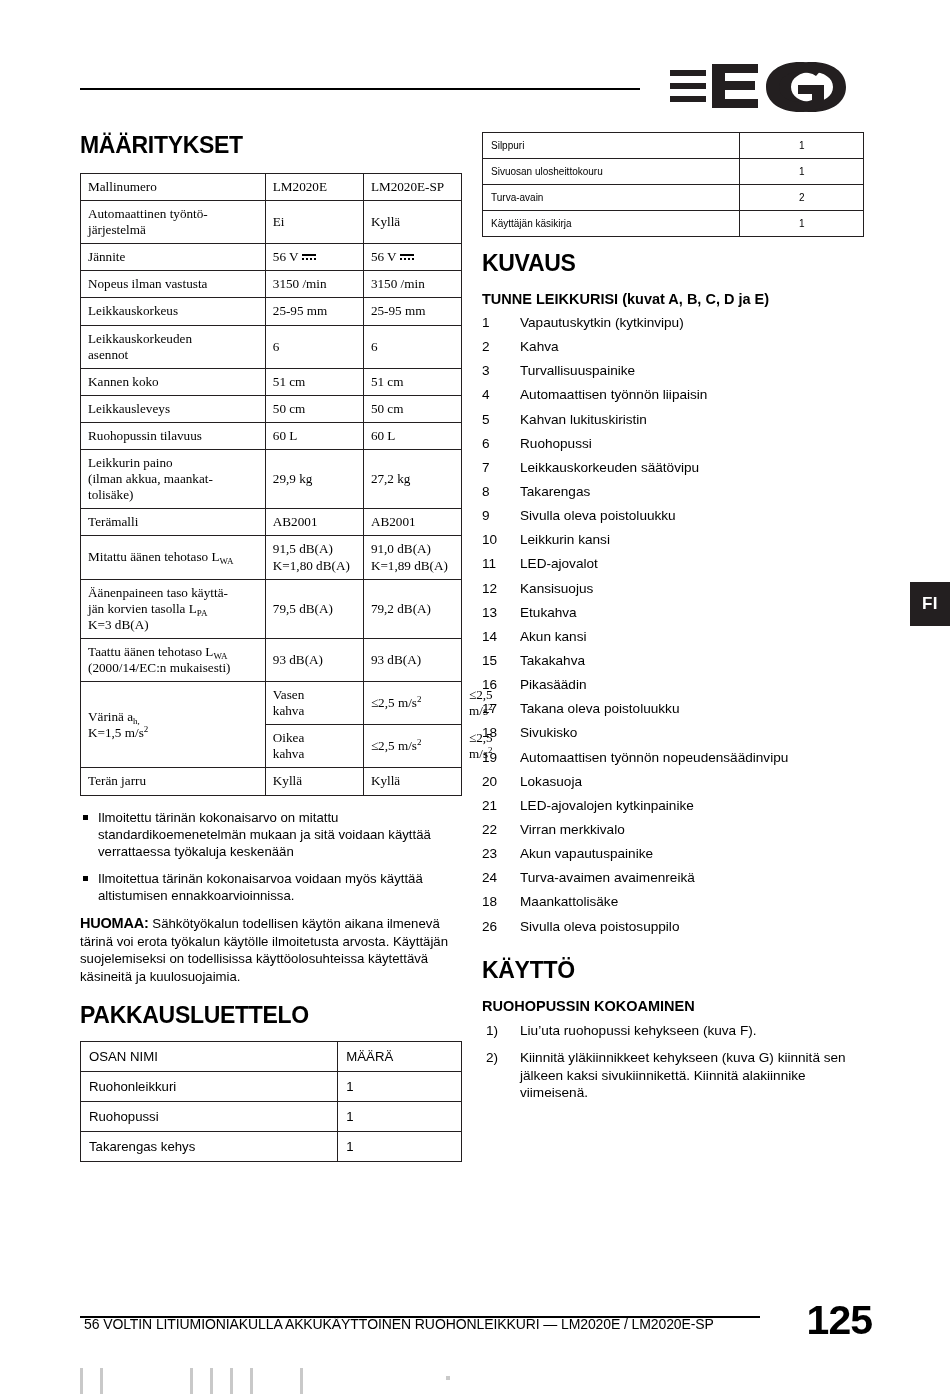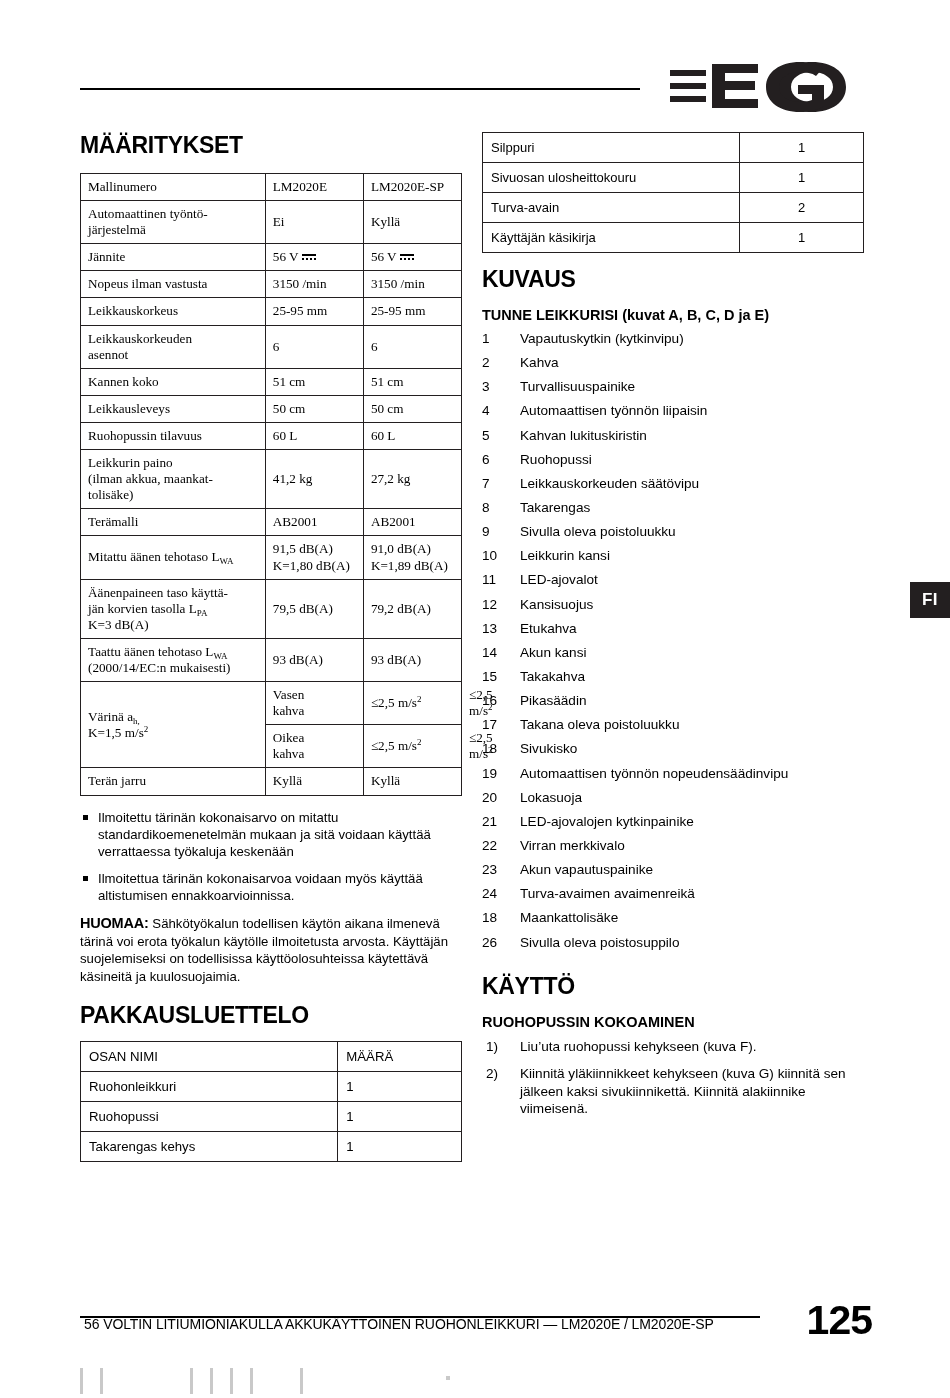--- a/index.html
+++ b/index.html
@@ -45,21 +45,21 @@
     width: 200px;
     height: 58px;
   }
 
   
   .fi-tab {
     position: absolute;
     right: 0;
     top: 582px;
     width: 40px;
-    height: 36px;
+    height: 44px;
     background: #231f20;
     color: #ffffff;
     font-weight: bold;
     font-size: 17px;
     display: flex;
     align-items: center;
     justify-content: center;
     letter-spacing: 0.5px;
   }
 
@@ -186,21 +186,21 @@
   }
   table.pack td.qty {
     width: 28%;
     text-align: left;
   }
 
   
   table.pack2 {
     border-collapse: collapse;
     width: 100%;
-    font-size: 13px;
+    font-size: 10px;
     table-layout: fixed;
   }
   table.pack2 td {
     border: 1px solid #231f20;
     padding: 7px 8px;
   }
   table.pack2 td.qty {
     width: 28%;
     text-align: center;
   }
@@ -364,21 +364,21 @@
           <td>50 cm</td>
           <td>50 cm</td>
         </tr>
         <tr>
           <td>Ruohopussin tilavuus</td>
           <td>60 L</td>
           <td>60 L</td>
         </tr>
         <tr>
           <td class="two-line">Leikkurin paino<br>(ilman akkua, maankat-<br>tolisäke)</td>
-          <td>41,2 kg</td>
+          <td>29,9 kg</td>
           <td>27,2 kg</td>
         </tr>
         <tr>
           <td>Terämalli</td>
           <td>AB2001</td>
           <td>AB2001</td>
         </tr>
 
         <tr>
           <td><span>Mitattu äänen tehotaso L</span><sub class="small">WA</sub></td>

